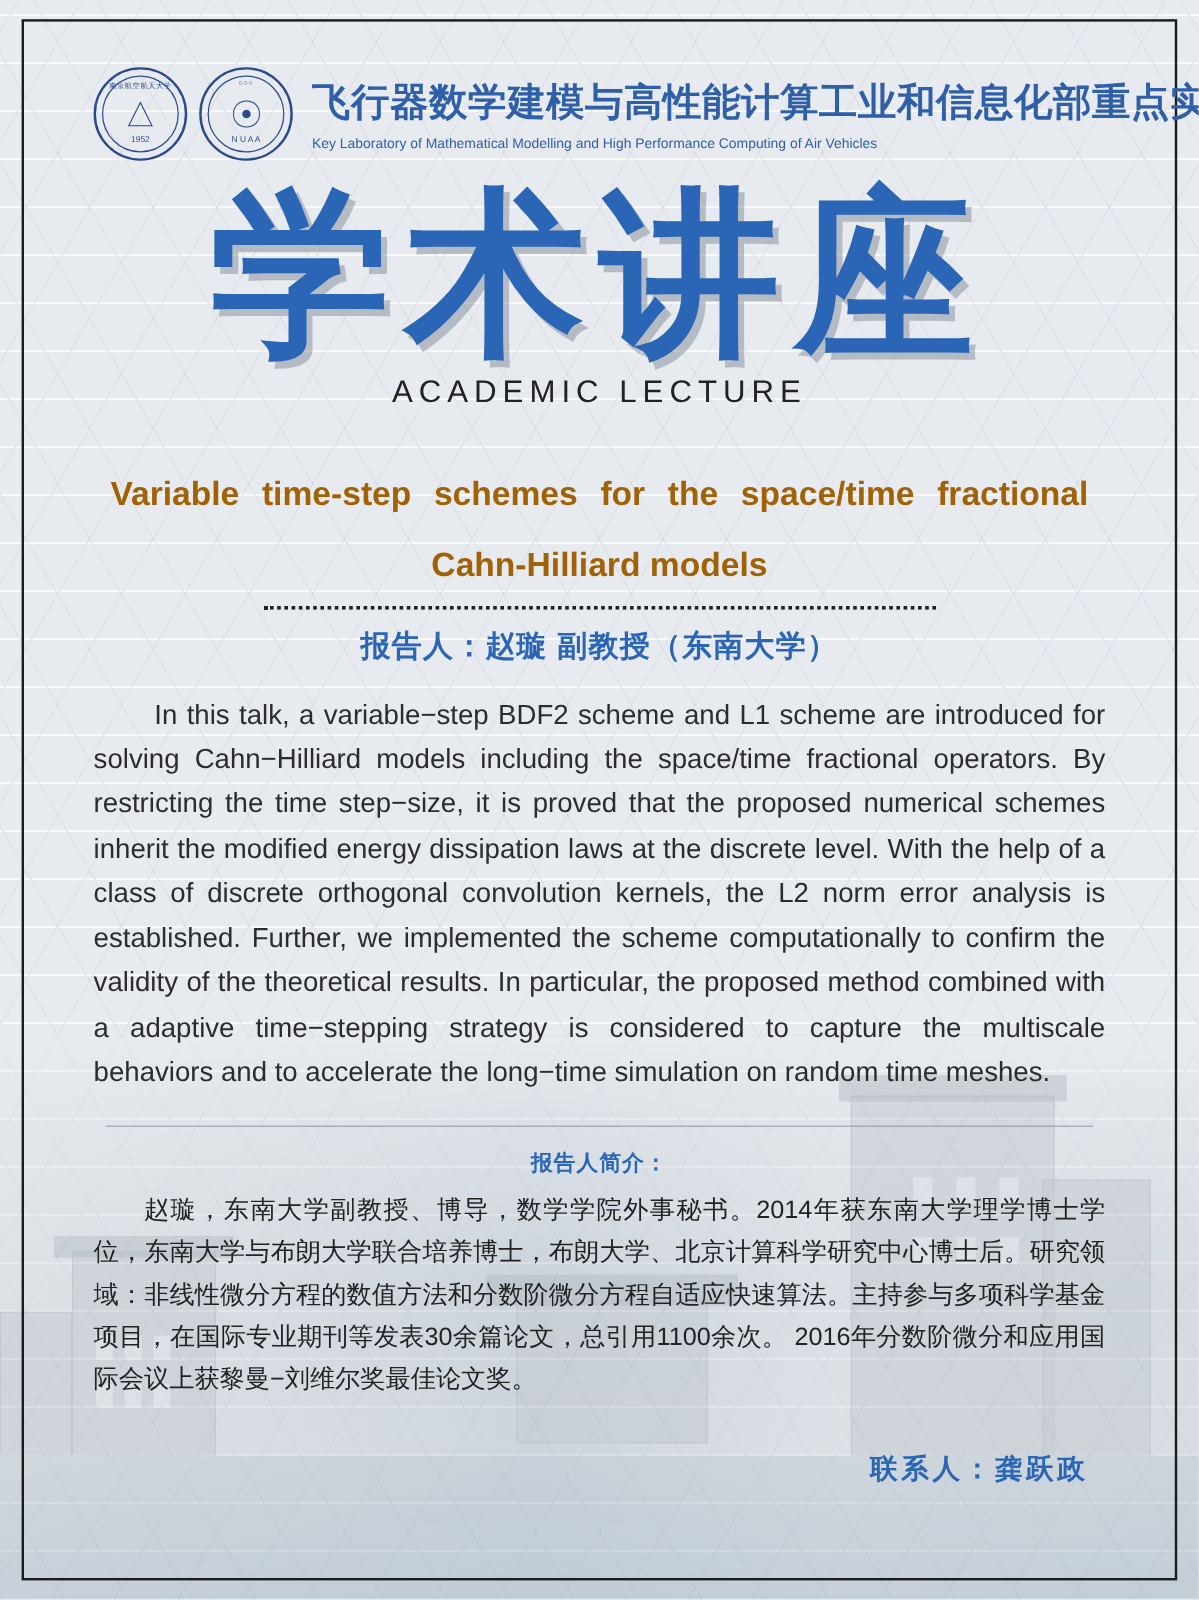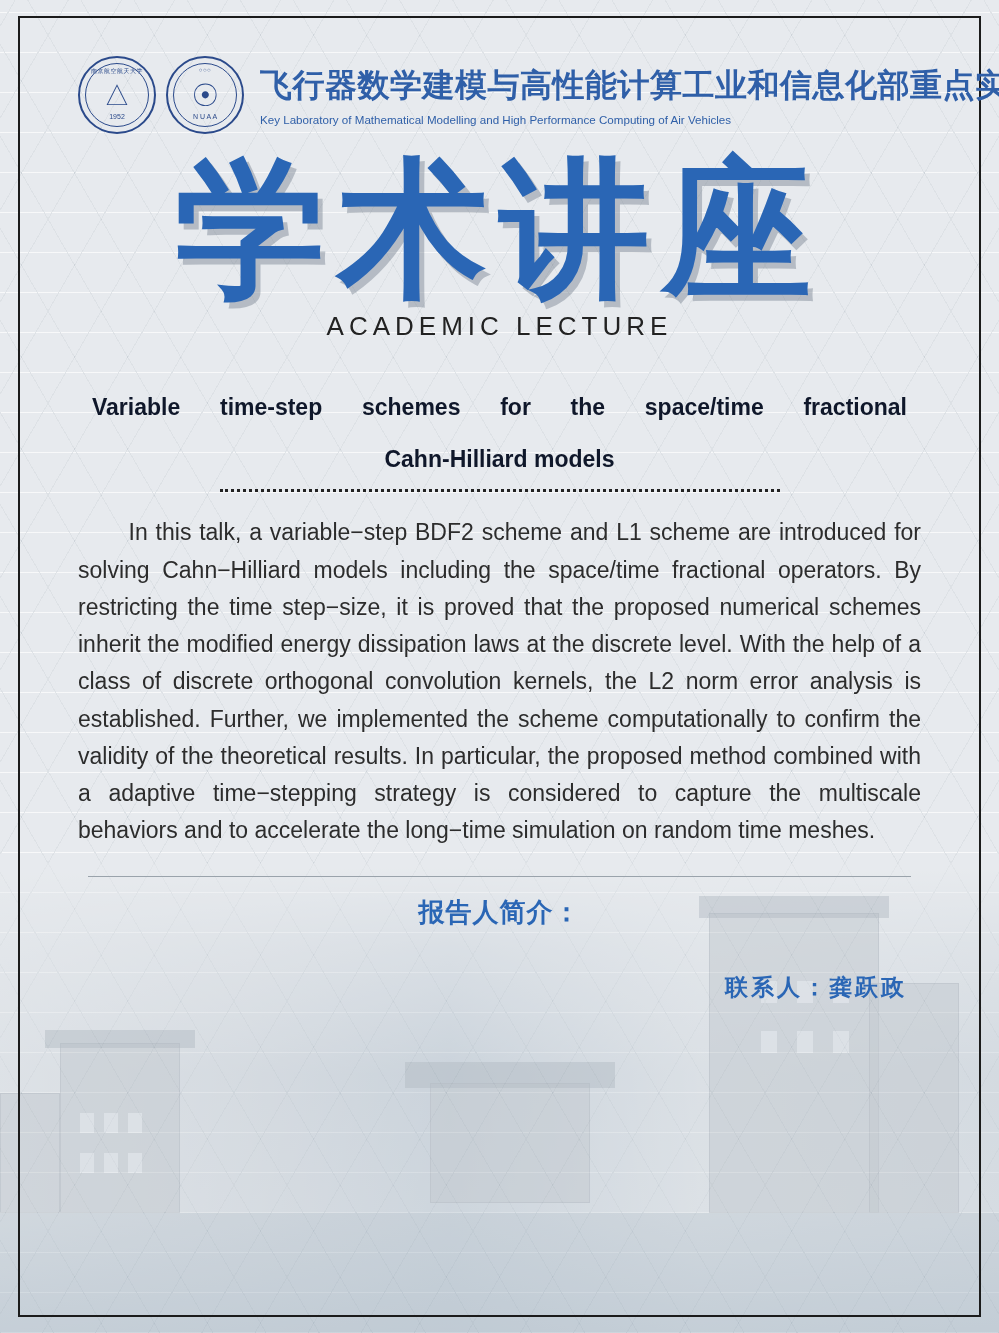--- a/index.html
+++ b/index.html
@@ -156,22 +156,22 @@
     text-align: center;
     color: #222;
     font-size: 26px;
     letter-spacing: 5px;
     margin-top: 4px;
     font-weight: 500;
   }
 
   
   .talk-title {
-    color: #0f172a;
-    font-size: 23px;
+    color: #a16207;
+    font-size: 28px;
     font-weight: bold;
     text-align: center;
     line-height: 1.55;
     margin-top: 48px;
     padding: 0 10px;
   }
   .talk-title .l1 { display:block; text-align: justify; text-align-last: justify; padding: 0 4px;}
   .talk-title .l2 { display:block;margin-top:16px; }
 
   .dotline {
@@ -201,21 +201,21 @@
   }
 
   .rule {
     border-top: 1px solid #9aa3ab;
     margin: 26px 10px 0;
   }
 
   .bio-head {
     text-align: center;
     color: #2a66b5;
-    font-size: 26px;
+    font-size: 18px;
     font-weight: bold;
     margin-top: 18px;
     letter-spacing: 1px;
   }
   .bio {
     margin-top: 10px;
     color: #222;
     font-size: 21px;
     line-height: 1.68;
     text-align: justify;
@@ -293,25 +293,27 @@
     </div>
 
     <div class="big-title">学术讲座</div>
     <div class="sub-title">ACADEMIC LECTURE</div>
 
     <div class="talk-title">
       <span class="l1">Variable time-step schemes for the space/time fractional</span>
       <span class="l2">Cahn-Hilliard models</span>
     </div>
     <div class="dotline"></div>
+    <div class="speaker">报告人：赵璇 副教授（东南大学）</div>
 
     <div class="abstract">In this talk, a variable−step BDF2 scheme and L1 scheme are introduced for solving Cahn−Hilliard models including the space/time fractional operators. By restricting the time step−size, it is proved that the proposed numerical schemes inherit the modified energy dissipation laws at the discrete level. With the help of a class of discrete orthogonal convolution kernels, the L2 norm error analysis is established. Further, we implemented the scheme computationally to confirm the validity of the theoretical results. In particular, the proposed method combined with a adaptive time−stepping strategy is considered to capture the multiscale behaviors and to accelerate the long−time simulation on random time meshes.</div>
 
     <div class="rule"></div>
 
     <div class="bio-head">报告人简介：</div>
+    <div class="bio">赵璇，东南大学副教授、博导，数学学院外事秘书。2014年获东南大学理学博士学位，东南大学与布朗大学联合培养博士，布朗大学、北京计算科学研究中心博士后。研究领域：非线性微分方程的数值方法和分数阶微分方程自适应快速算法。主持参与多项科学基金项目，在国际专业期刊等发表30余篇论文，总引用1100余次。 2016年分数阶微分和应用国际会议上获黎曼−刘维尔奖最佳论文奖。</div>
 
     <div class="info">
     </div>
     <div class="contact">联系人：龚跃政</div>
 
   </div>
 </div>
 
 </body></html>

